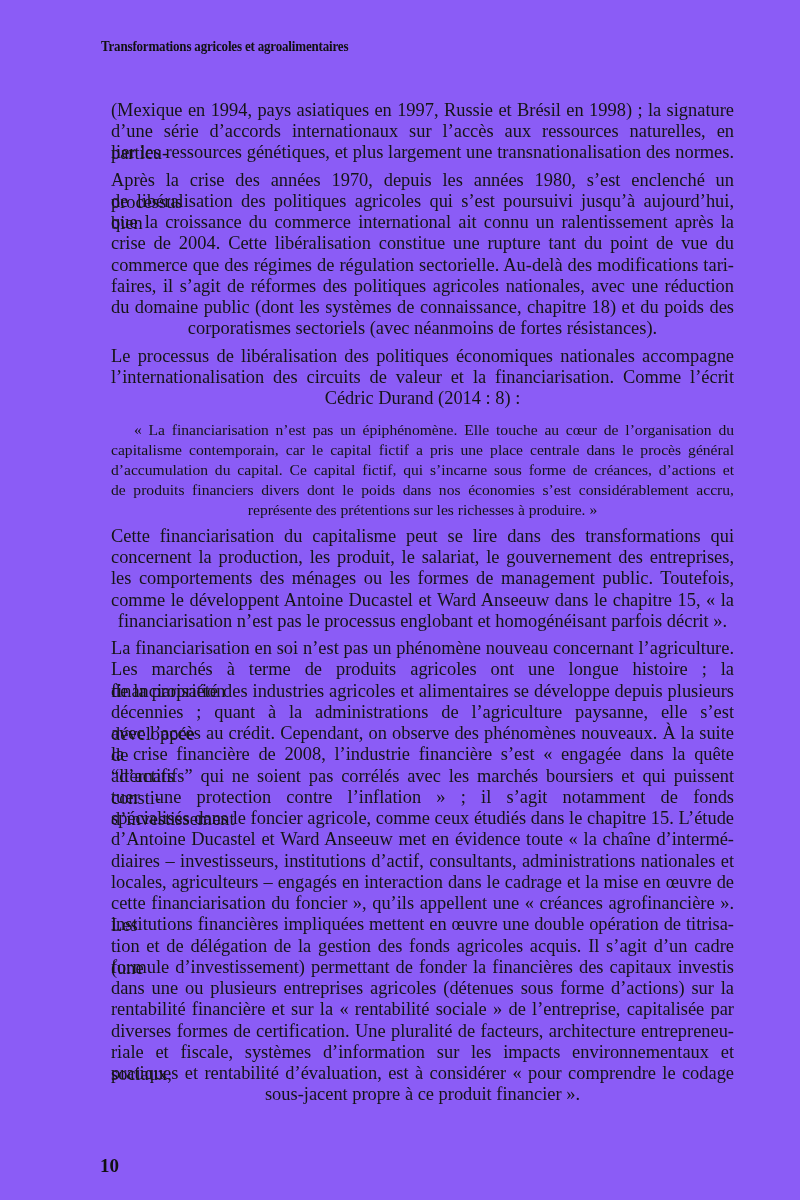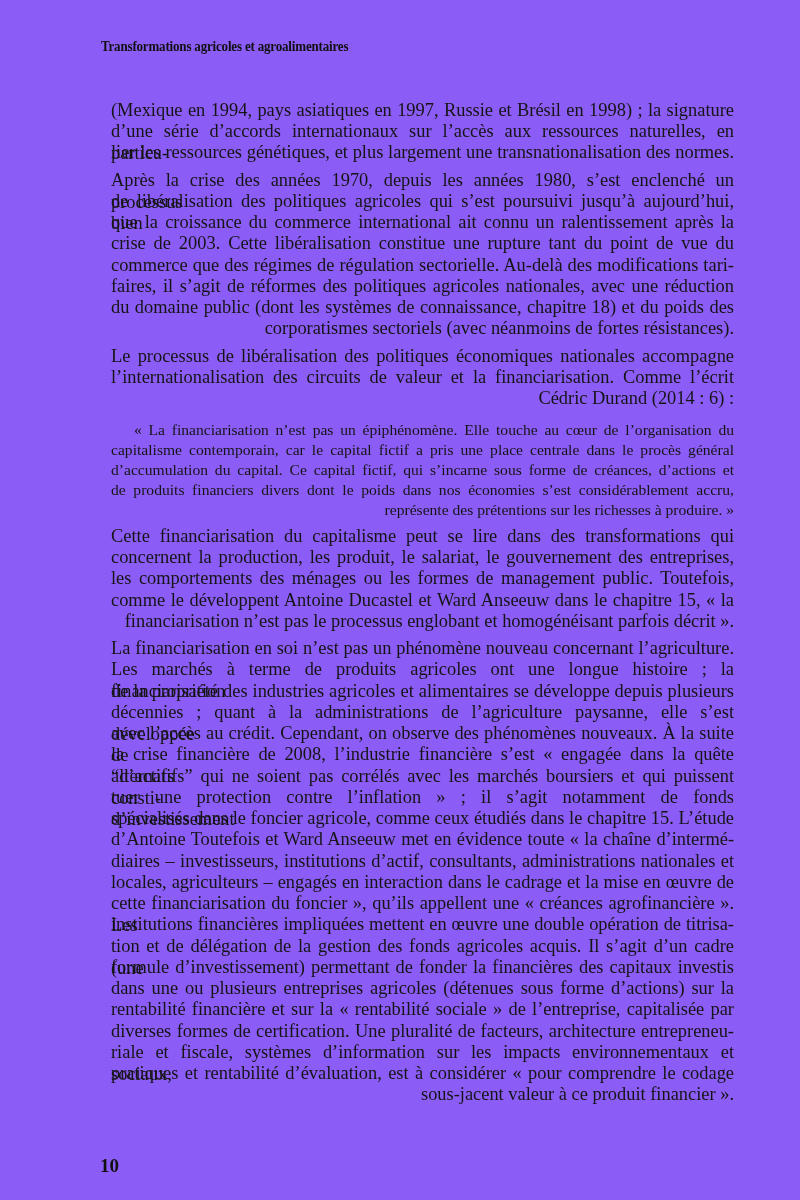--- a/index.html
+++ b/index.html
@@ -12,21 +12,21 @@
     transform: scaleX(0.93); transform-origin: left top; white-space: nowrap;
   }
   .line {
     position: absolute; left: 83px; width: 623px;
     font-family: "Liberation Serif", serif; color: #151515;
     white-space: nowrap; overflow: visible; margin-left: 28px;
   }
   .body-line { font-size: 18.4px; height: 22px; line-height: 22px; }
   .quote-line { font-size: 15.6px; height: 20px; line-height: 20px; }
   .just { text-align: justify; text-align-last: justify; white-space: normal; }
-  .last { text-align: right; }
+  .last { text-align: center; }
   .indent { padding-left: 23px; width: 600px; }
   .folio {
     position: absolute; left: 100px; top: 1155px;
     font-family: "Liberation Serif", serif; font-weight: bold; font-size: 19px; color: #111;
   }
 </style>
 </head>
 <body>
 
 <div class="page">
@@ -35,31 +35,31 @@
   <div>
     <div class="line body-line just" style="top:99px">(Mexique en 1994, pays asiatiques en 1997, Russie et Brésil en 1998) ; la signature</div>
     <div class="line body-line just" style="top:120px">d’une série d’accords internationaux sur l’accès aux ressources naturelles, en particu-</div>
     <div class="line body-line just" style="top:141px">lier les ressources génétiques, et plus largement une transnationalisation des normes.</div>
   </div>
 
   <div>
     <div class="line body-line just" style="top:169px">Après la crise des années 1970, depuis les années 1980, s’est enclenché un processus</div>
     <div class="line body-line just" style="top:190px">de libéralisation des politiques agricoles qui s’est poursuivi jusqu’à aujourd’hui, bien</div>
     <div class="line body-line just" style="top:211px">que la croissance du commerce international ait connu un ralentissement après la</div>
-    <div class="line body-line just" style="top:232px">crise de 2003. Cette libéralisation constitue une rupture tant du point de vue du</div>
+    <div class="line body-line just" style="top:232px">crise de 2004. Cette libéralisation constitue une rupture tant du point de vue du</div>
     <div class="line body-line just" style="top:254px">commerce que des régimes de régulation sectorielle. Au-delà des modifications tari-</div>
     <div class="line body-line just" style="top:275px">faires, il s’agit de réformes des politiques agricoles nationales, avec une réduction</div>
     <div class="line body-line just" style="top:296px">du domaine public (dont les systèmes de connaissance, chapitre 18) et du poids des</div>
     <div class="line body-line last" style="top:317px">corporatismes sectoriels (avec néanmoins de fortes résistances).</div>
   </div>
 
   <div>
     <div class="line body-line just" style="top:345px">Le processus de libéralisation des politiques économiques nationales accompagne</div>
     <div class="line body-line just" style="top:366px">l’internationalisation des circuits de valeur et la financiarisation. Comme l’écrit</div>
-    <div class="line body-line last" style="top:387px">Cédric Durand (2014 : 6) :</div>
+    <div class="line body-line last" style="top:387px">Cédric Durand (2014 : 8) :</div>
   </div>
 
   <div>
     <div class="line quote-line just indent" style="top: 420px; white-space: nowrap; text-align: right; transform-origin: left top; transform: scaleX(1);">« La financiarisation n’est pas un épiphénomène. Elle touche au cœur de l’organisation du</div>
     <div class="line quote-line just" style="top:440px">capitalisme contemporain, car le capital fictif a pris une place centrale dans le procès général</div>
     <div class="line quote-line just" style="top:460px">d’accumulation du capital. Ce capital fictif, qui s’incarne sous forme de créances, d’actions et</div>
     <div class="line quote-line just" style="top:480px">de produits financiers divers dont le poids dans nos économies s’est considérablement accru,</div>
     <div class="line quote-line last" style="top:500px">représente des prétentions sur les richesses à produire. »</div>
   </div>
 
@@ -74,29 +74,29 @@
   <div>
     <div class="line body-line just" style="top:637px">La financiarisation en soi n’est pas un phénomène nouveau concernant l’agriculture.</div>
     <div class="line body-line just" style="top:658px">Les marchés à terme de produits agricoles ont une longue histoire ; la financiarisation</div>
     <div class="line body-line just" style="top:680px">de la propriété des industries agricoles et alimentaires se développe depuis plusieurs</div>
     <div class="line body-line just" style="top:701px">décennies ; quant à la administrations de l’agriculture paysanne, elle s’est développée</div>
     <div class="line body-line just" style="top:722px">avec l’accès au crédit. Cependant, on observe des phénomènes nouveaux. À la suite de</div>
     <div class="line body-line just" style="top:743px">la crise financière de 2008, l’industrie financière s’est « engagée dans la quête “d’actifs</div>
     <div class="line body-line just" style="top:765px">alternatifs” qui ne soient pas corrélés avec les marchés boursiers et qui puissent consti-</div>
     <div class="line body-line just" style="top:786px">tuer une protection contre l’inflation » ; il s’agit notamment de fonds d’investissement</div>
     <div class="line body-line just" style="top:807px">spécialisés dans le foncier agricole, comme ceux étudiés dans le chapitre 15. L’étude</div>
-    <div class="line body-line just" style="top:828px">d’Antoine Toutefois et Ward Anseeuw met en évidence toute « la chaîne d’intermé-</div>
+    <div class="line body-line just" style="top:828px">d’Antoine Ducastel et Ward Anseeuw met en évidence toute « la chaîne d’intermé-</div>
     <div class="line body-line just" style="top:850px">diaires – investisseurs, institutions d’actif, consultants, administrations nationales et</div>
     <div class="line body-line just" style="top:871px">locales, agriculteurs – engagés en interaction dans le cadrage et la mise en œuvre de</div>
     <div class="line body-line just" style="top:892px">cette financiarisation du foncier », qu’ils appellent une « créances agrofinancière ». Les</div>
     <div class="line body-line just" style="top:913px">institutions financières impliquées mettent en œuvre une double opération de titrisa-</div>
     <div class="line body-line just" style="top:935px">tion et de délégation de la gestion des fonds agricoles acquis. Il s’agit d’un cadre (une</div>
     <div class="line body-line just" style="top:956px">formule d’investissement) permettant de fonder la financières des capitaux investis</div>
     <div class="line body-line just" style="top:977px">dans une ou plusieurs entreprises agricoles (détenues sous forme d’actions) sur la</div>
     <div class="line body-line just" style="top:998px">rentabilité financière et sur la « rentabilité sociale » de l’entreprise, capitalisée par</div>
     <div class="line body-line just" style="top:1020px">diverses formes de certification. Une pluralité de facteurs, architecture entrepreneu-</div>
     <div class="line body-line just" style="top:1041px">riale et fiscale, systèmes d’information sur les impacts environnementaux et sociaux,</div>
     <div class="line body-line just" style="top:1062px">pratiques et rentabilité d’évaluation, est à considérer « pour comprendre le codage</div>
-    <div class="line body-line last" style="top:1083px">sous-jacent valeur à ce produit financier ».</div>
+    <div class="line body-line last" style="top:1083px">sous-jacent propre à ce produit financier ».</div>
   </div>
 
   <div class="folio">10</div>
 </div>
 
 </body></html>

